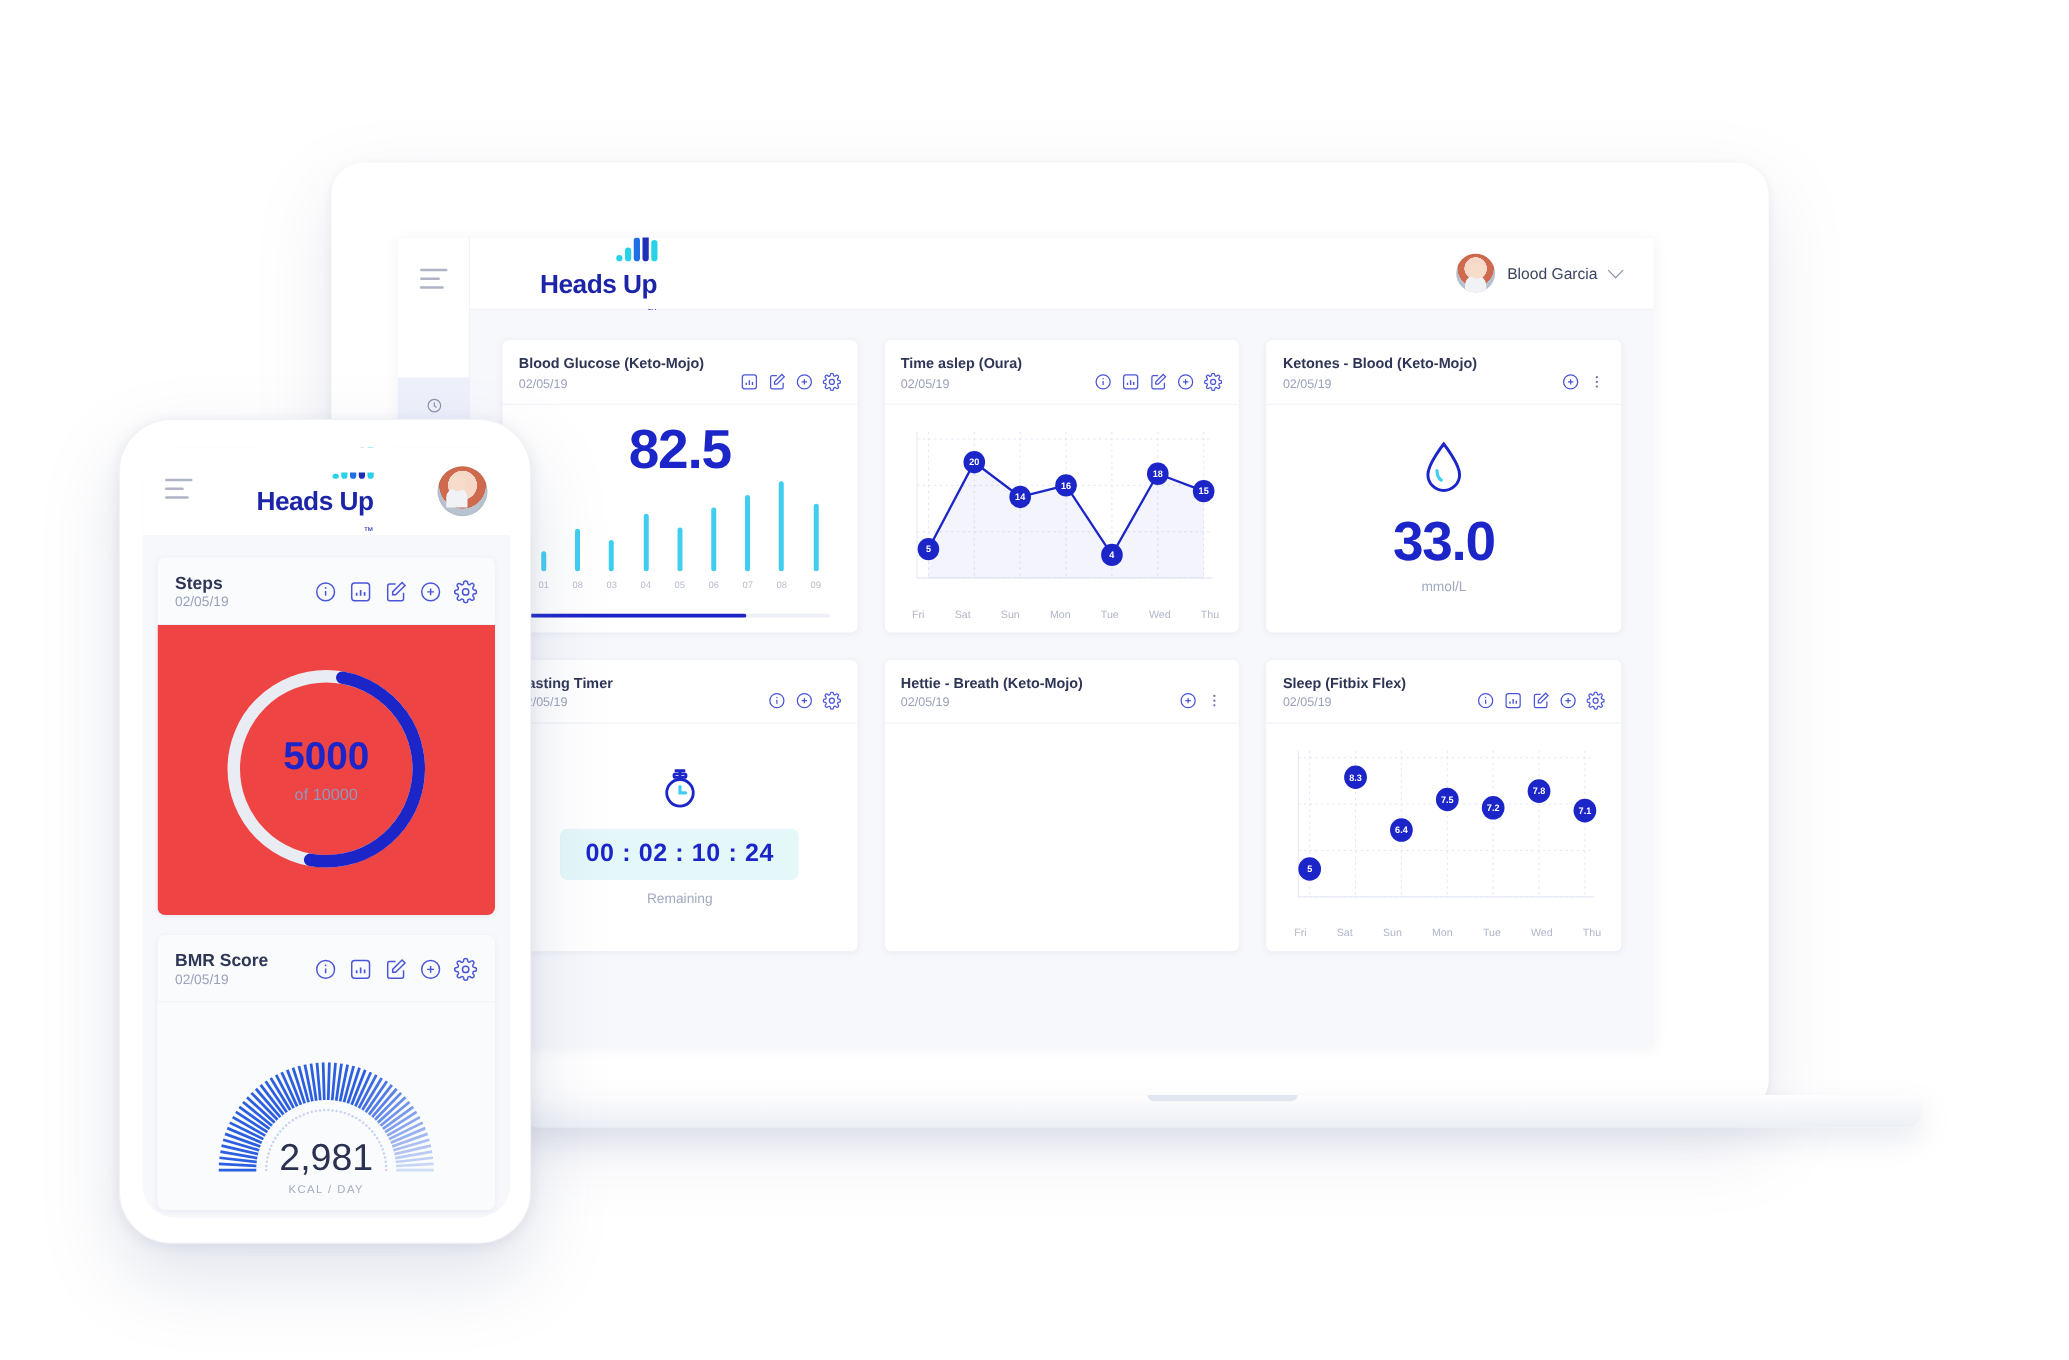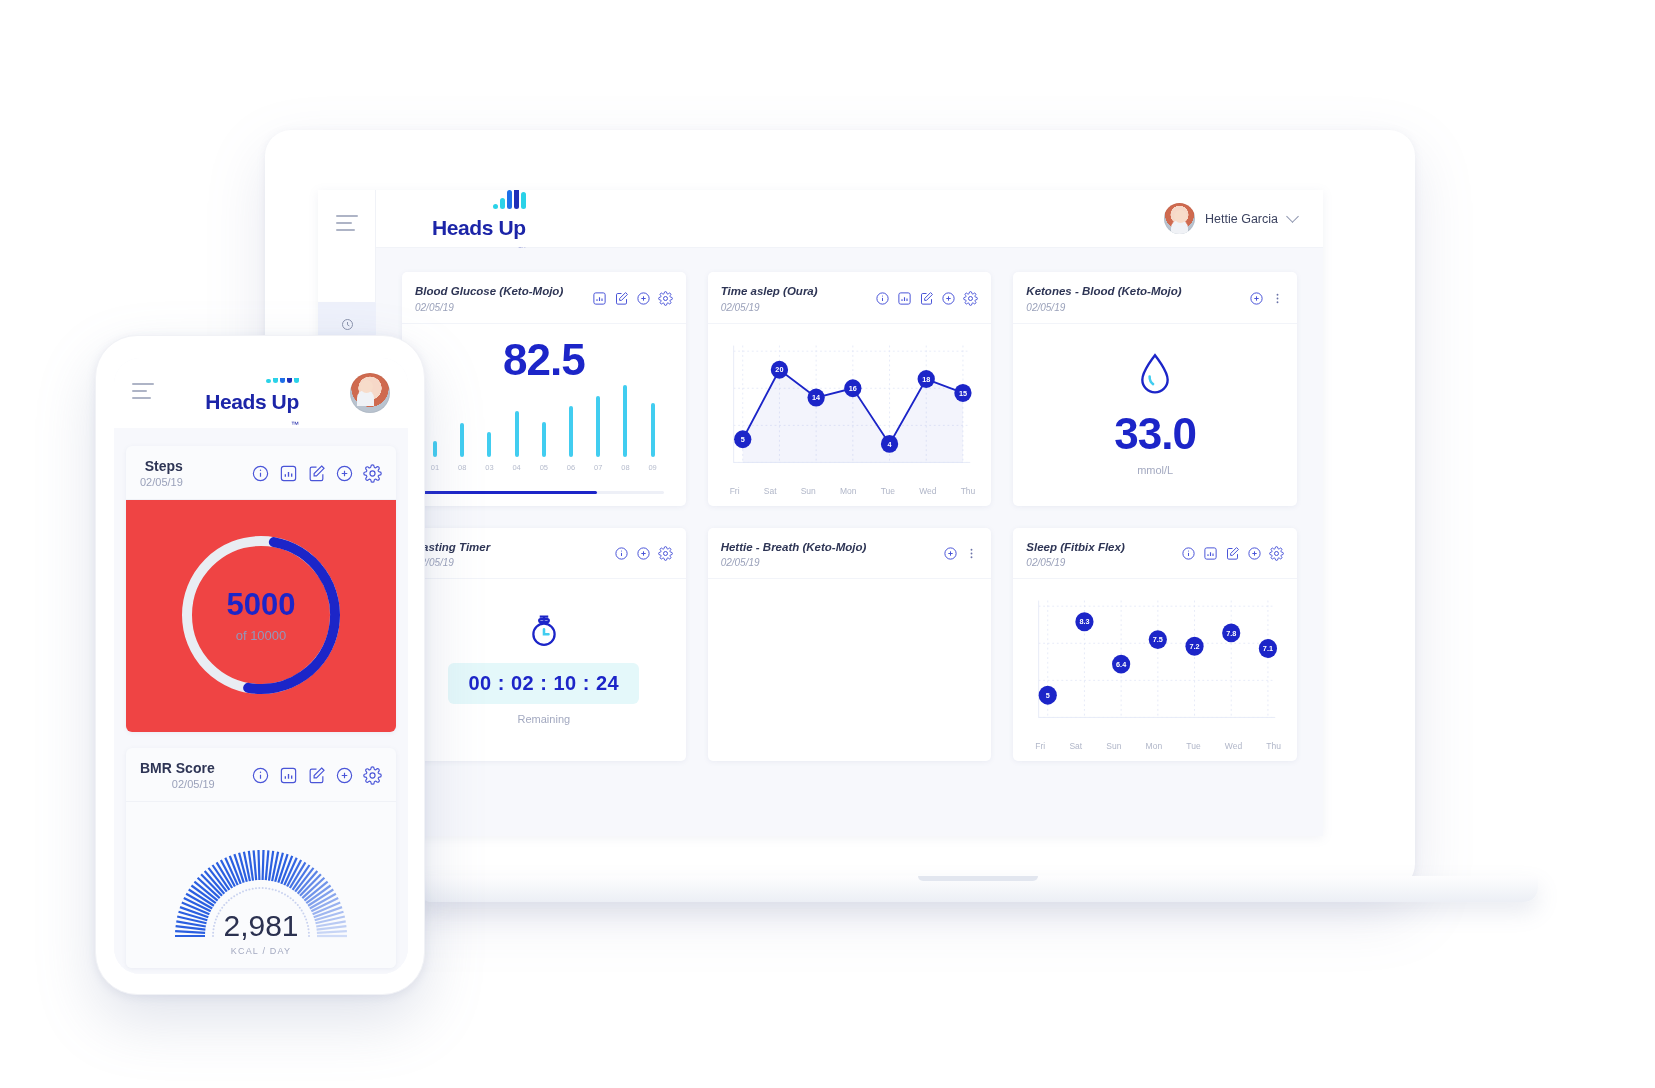--- a/index.html
+++ b/index.html
@@ -75,21 +75,21 @@
   }
   .avatar:after{content:"";position:absolute;left:7px;top:17px;width:17px;height:16px;border-radius:50% 50% 0 0;background:#f0f2f6;}
   .avatar:before{content:"";position:absolute;left:10px;top:7px;width:13px;height:13px;border-radius:50%;background:#f7dcca;z-index:2;}
   .uname{ font-size:12.5px; color:#3c4360; }
   .chev{ width:9px;height:9px;border-right:1.6px solid #8b93ad;border-bottom:1.6px solid #8b93ad;transform:rotate(45deg);margin-bottom:4px;}
 
   .board{ position:absolute; left:58px; top:58px; right:0; bottom:0; background:#f7f8fc; padding:24px 26px 0 26px;}
   .grid{ display:grid; grid-template-columns:repeat(3,1fr); gap:22px; }
 
   .card{ background:#fff; border-radius:5px; box-shadow:0 1px 5px rgba(120,130,170,.10); overflow:hidden; }
-  .card-hd{ display:flex; align-items:center; justify-content:space-between; padding:12px 13px 10px 13px; border-bottom:1px solid #f2f4f9;font-style:italic;}
+  .card-hd{ display:flex; align-items:flex-end; justify-content:space-between; padding:12px 13px 10px 13px; border-bottom:1px solid #f2f4f9;}
   .card-ttl{ font-size:11.5px; color:#2e3555; font-weight:bold; line-height:1.35;}
   .card-date{ font-size:10px; color:#9aa1ba; margin-top:2px;}
   .acts{ display:flex; align-items:center; gap:7px;}
   .ico{ width:15px;height:15px;display:inline-block;color:#4a55d8;}
   .ico svg{width:100%;height:100%;display:block;}
   .card-bd{ padding:14px 13px 16px 13px; height:182px; position:relative;}
 
   .bignum{ font-size:44px; font-weight:bold; color:#1c25c8; text-align:center; letter-spacing:-1px; line-height:1;}
   .unit{ font-size:11px; color:#a3a9c0; text-align:center; margin-top:8px;}
 
@@ -129,21 +129,21 @@
   .notch{
     position:absolute; left:50%; transform:translateX(-50%); top:0; width:116px; height:20px;
     background:#fff; border-radius:0 0 14px 14px; z-index:5;
   }
   .ph-top{ height:70px; background:#fff; display:flex; align-items:center; justify-content:space-between; padding:0 18px;}
   .ph-burger i{display:block;height:2px;background:#aeb4c6;border-radius:2px;margin-bottom:5px;}
   .ph-burger i:nth-child(1){width:22px}
   .ph-burger i:nth-child(2){width:15px}
   .ph-burger i:nth-child(3){width:19px}
   .ph-body{ padding:18px 12px; background:#f7f8fc; height:546px;}
-  .ph-card{ background:#fafbfd; border-radius:6px; box-shadow:0 1px 4px rgba(120,130,170,.10); margin-bottom:16px; overflow:hidden;text-align:right;}
+  .ph-card{ background:#fafbfd; border-radius:6px; box-shadow:0 1px 4px rgba(120,130,170,.10); margin-bottom:16px; overflow:hidden;}
   .ph-hd{ display:flex; align-items:center; justify-content:space-between; padding:12px 14px 11px 14px; border-bottom:1px solid #f0f2f7;}
   .ph-ttl{ font-size:14px; color:#2e3555; font-weight:bold;}
   .ph-date{ font-size:11px; color:#9aa1ba; margin-top:2px;}
   .ph-ico{ width:19px;height:19px;color:#4a55d8;}
   .ph-ico svg{width:100%;height:100%;display:block;}
   .ring-wrap{ padding:20px 0 22px; display:flex; justify-content:center; background:#ef4444;}
   .ring-num{ font-size:31px; font-weight:bold; fill:#1c25c8; font-family:"Liberation Sans",sans-serif;}
   .ring-sub{ font-size:13px; fill:#9099bd; font-family:"Liberation Sans",sans-serif;}
   .bmr-wrap{ padding:16px 0 10px; display:flex; justify-content:center; background:#fafbfd;}
   .bmr-num{ font-size:30px; fill:#2b3150; font-family:"Liberation Sans",sans-serif;}
@@ -182,21 +182,21 @@
             <b class="lm1"></b>
             <b class="lm2"></b>
             <b class="lm3"></b>
             <b class="lm4 lm4w"></b>
         </span>
         <span class="logo-text">Heads Up</span>
         <span class="logo-tm">™</span>
       </div>
       <div class="user">
         <span class="avatar"></span>
-        <span class="uname">Hettie Garcia</span>
+        <span class="uname">Blood Garcia</span>
         <span class="chev"></span>
       </div>
     </div>
 
     <div class="board">
       <div class="grid">
 
         <div class="card">
           <div class="card-hd">
             <div>

